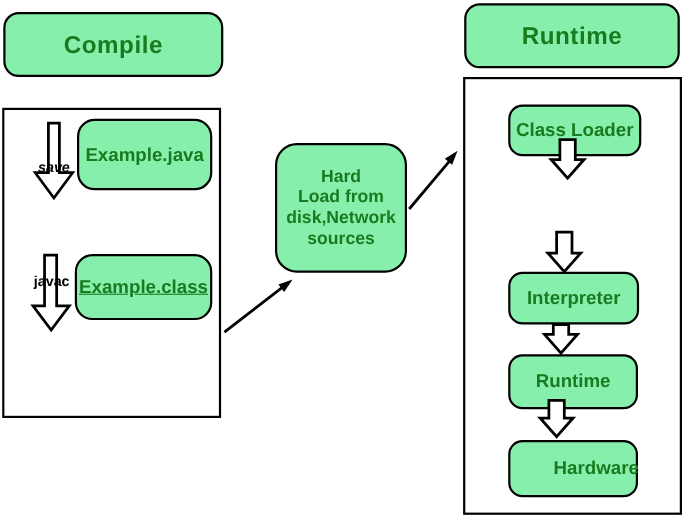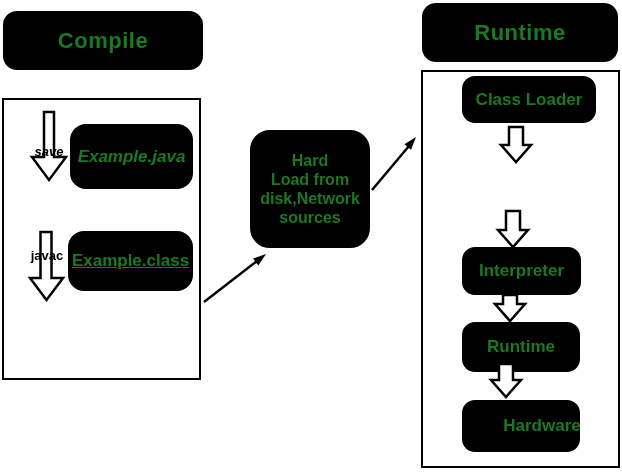--- a/index.html
+++ b/index.html
@@ -2,21 +2,21 @@
 <html style="--green: #1a7a1f; --black: #000000; --bg: #ffffff;"><head>
 <meta charset="utf-8">
 <style>
   :root { --green:#1a7a1f; --black:#000000; --bg:#ffffff; }
   html,body { margin:0; padding:0; background:var(--bg); }
   .stage {
     position:relative; width:622px; height:472px; background:var(--bg);
     font-family:"Liberation Sans", sans-serif; overflow:hidden;
   }
   .box {
-    position:absolute; box-sizing:border-box; background:#000000;
+    position:absolute; box-sizing:border-box; background:#86efac;
     border:2.5px solid var(--black); border-radius:14px;
     display:flex; align-items:center; justify-content:center;
     text-align:center; color:var(--green); font-weight:bold; z-index:1;
   }
   .header { font-size:22px; letter-spacing:0.5px; }
   .file-box { font-size:17px; border-width:2px; border-radius:16px; }
   .step { font-size:17px; border-width:2px; border-radius:13px; line-height:20px; padding:0 2px; }
   .loader-box { font-size:16px; line-height:19px; border-radius:20px; }
   .panel {
     position:absolute; box-sizing:border-box; background:#fff;
@@ -31,42 +31,42 @@
 </style>
 </head>
 <body>
 
 <div class="stage">
 
   <div class="box header" style="left:3px; top:11px; width:200px; height:59px;">Compile</div>
 
   <div class="panel" style="left:2px; top:98px; width:199px; height:282px;"></div>
 
-  <div class="box file-box" style="left:70px; top:124px; width:123px; height:65px;font-style:italic;">Example.java</div>
+  <div class="box file-box" style="left:70px; top:108px; width:123px; height:65px;">Example.java</div>
 
   <div class="box file-box" style="left:68px; top:231px; width:125px; height:60px;text-decoration:underline;">Example.class</div>
 
   <div class="cmd" style="left:27px; top:145px; width:44px;font-style:italic;">save</div>
 
   <div class="cmd" style="left:24px; top:249px; width:46px;">javac</div>
 
   <div class="box loader-box" style="left:250px; top:130px; width:120px; height:118px;">
     <div>
         <div>Hard</div>
         <div>Load from</div>
         <div>disk,Network</div>
         <div>sources</div>
       </div>
   </div>
 
   <div class="box header" style="left:422px; top:3px; width:196px; height:59px;">Runtime</div>
 
   <div class="panel" style="left:421px; top:70px; width:199px; height:398px;"></div>
 
-  <div class="box step" style="left:462px; top:76px;  width:134px; height:47px;">Class Loader</div>
+  <div class="box step" style="left:462px; top:95px;  width:121px; height:47px;">Class Loader</div>
   <div class="box step" style="left:462px; top:247px; width:119px; height:48px;">Interpreter</div>
   <div class="box step" style="left:462px; top:322px; width:118px; height:50px;">Runtime</div>
   <div class="box step" style="left:462px; top:400px; width:118px; height:52px;padding-left:44px;">Hardware</div>
 
   <svg class="overlay" width="622" height="472" viewBox="0 0 622 472">
 
     <path d="M44,112 H54 V157 H66 L49,180 L32,157 H44 Z" fill="#fff" stroke-width="2.5"></path>
     <path d="M40.5,232 H51.5 V278 H63 L46.5,300 L30,278 H40.5 Z" fill="#fff" stroke-width="2.5"></path>
 
     <path d="M509,127 H523 V145 H531 L516,162 L501,145 H509 Z" fill="#fff" stroke-width="2.5"></path>

